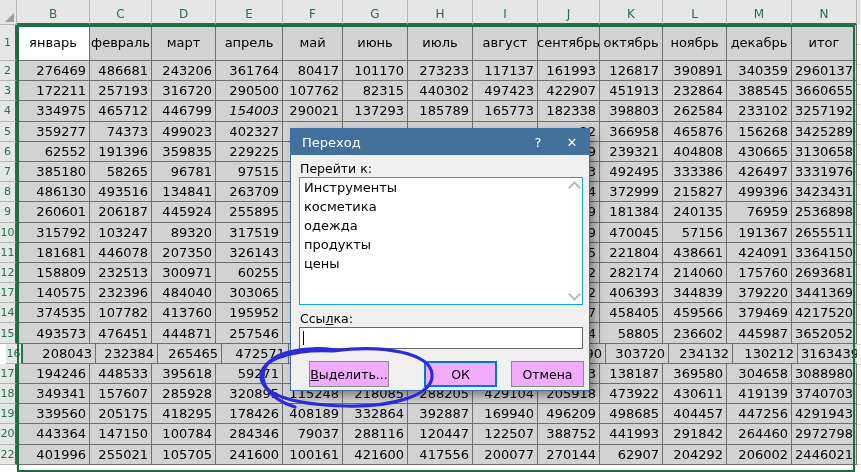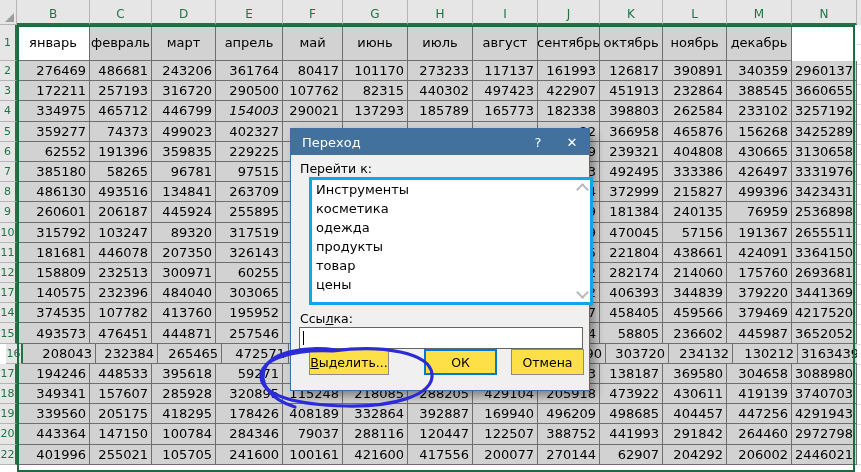--- a/index.html
+++ b/index.html
@@ -35,32 +35,32 @@
   
   #dialog{position:absolute;left:290px;top:128px;width:300px;height:263px;
      background:#f0f0f0;border:1px solid #3f6ea5;box-sizing:border-box;
      box-shadow:5px 5px 9px rgba(0,0,0,.38);}
   #dlg-titlebar{position:absolute;left:0;top:0;right:0;height:26px;background:#41719c;
      display:flex;align-items:center;color:#fff;font-size:13px;}
   #dlg-title{padding-left:11px;flex:1;}
   .dlg-sysbtn{width:34px;height:26px;display:flex;align-items:center;justify-content:center;
      color:#fff;font-size:13px;cursor:default;}
   #dlg-goto-label{position:absolute;left:9px;top:32px;font-size:12.5px;color:#000;}
-  #dlg-list{position:absolute;left:18px;top:48px;width:284px;height:128px;background:#fff;
-     border:3px solid #0ea5e9;box-sizing:border-box;font-size:13px;}
+  #dlg-list{position:absolute;left:8px;top:48px;width:284px;height:128px;background:#fff;
+     border:1px solid #0ea5e9;box-sizing:border-box;font-size:13px;}
   .dlg-item{padding:0 2px 0 4px;line-height:19px;color:#000;}
   #dlg-scroll{position:absolute;right:0;top:0;width:15px;height:100%;background:#fff;}
   .scr-arrow{position:absolute;left:3px;width:7px;height:7px;border:solid #b8b8b8;border-width:0 2px 2px 0;}
   .scr-up{top:5px;transform:rotate(-135deg);}
   .scr-dn{bottom:5px;transform:rotate(45deg);}
   #dlg-ref-label{position:absolute;left:9px;top:182px;font-size:12.5px;color:#000;}
   #dlg-ref-input{position:absolute;left:8px;top:198px;width:284px;height:22px;background:#fff;
      border:1px solid #646464;box-sizing:border-box;}
   #dlg-caret{position:absolute;left:3px;top:3px;width:1px;height:14px;background:#000;}
-  .dlg-btn{position:absolute;top:220px;height:26px;background:#fde047;border:1px solid #8a8a8a;
+  .dlg-btn{position:absolute;top:232px;height:26px;background:#f0abfc;border:1px solid #8a8a8a;
      box-sizing:border-box;font-size:12.5px;display:flex;align-items:center;justify-content:center;color:#000;}
   #btn-select{left:18px;width:80px;}
   #btn-ok{left:133px;width:73px;border:2px solid #0078d7;}
   #btn-cancel{left:220px;width:73px;}
   .mn{text-decoration:underline;}
 
   
   #ink{position:absolute;left:0;top:0;width:861px;height:472px;pointer-events:none;}
 </style>
 </head>
@@ -96,20 +96,21 @@
         <div class="c" style="width: 64px; height: 36px;">март</div>
         <div class="c" style="width: 67px; height: 36px;">апрель</div>
         <div class="c" style="width: 60px; height: 36px;">май</div>
         <div class="c" style="width: 65px; height: 36px;">июнь</div>
         <div class="c" style="width: 65px; height: 36px;">июль</div>
         <div class="c" style="width: 65px; height: 36px;">август</div>
         <div class="c" style="width: 62px; height: 36px;">сентябрь</div>
         <div class="c" style="width: 63px; height: 36px;">октябрь</div>
         <div class="c" style="width: 64px; height: 36px;">ноябрь</div>
         <div class="c" style="width: 65px; height: 36px;">декабрь</div>
+        <div class="c" style="width: 65px; height: 36px;">итог</div>
       </div>
       <div class="r" style="height: 20.2px;">
         <div class="rh" style="height: 20.2px;">2</div>
         <div class="c" style="width: 73px; height: 20.2px;">276469</div>
         <div class="c" style="width: 62px; height: 20.2px;">486681</div>
         <div class="c" style="width: 64px; height: 20.2px;">243206</div>
         <div class="c" style="width: 67px; height: 20.2px;">361764</div>
         <div class="c" style="width: 60px; height: 20.2px;">80417</div>
         <div class="c" style="width: 65px; height: 20.2px;">101170</div>
         <div class="c" style="width: 65px; height: 20.2px;">273233</div>
@@ -435,21 +436,20 @@
       <div class="dlg-sysbtn">?</div>
       <div class="dlg-sysbtn">✕</div>
     </div>
     <div id="dlg-goto-label">Перейти к:</div>
     <div id="dlg-list">
 
       <div class="dlg-item">Инструменты</div>
         <div class="dlg-item">косметика</div>
         <div class="dlg-item">одежда</div>
         <div class="dlg-item">продукты</div>
-        <div class="dlg-item">товар</div>
         <div class="dlg-item">цены</div>
         <div id="dlg-scroll">
         <div class="scr-arrow scr-up"></div>
         <div class="scr-arrow scr-dn"></div>
       </div>
     </div>
     <div id="dlg-ref-label"><span>Ссы</span><span class="mn">л</span><span>ка:</span></div>
     <div id="dlg-ref-input">
       <div id="dlg-caret"></div>
     </div>

